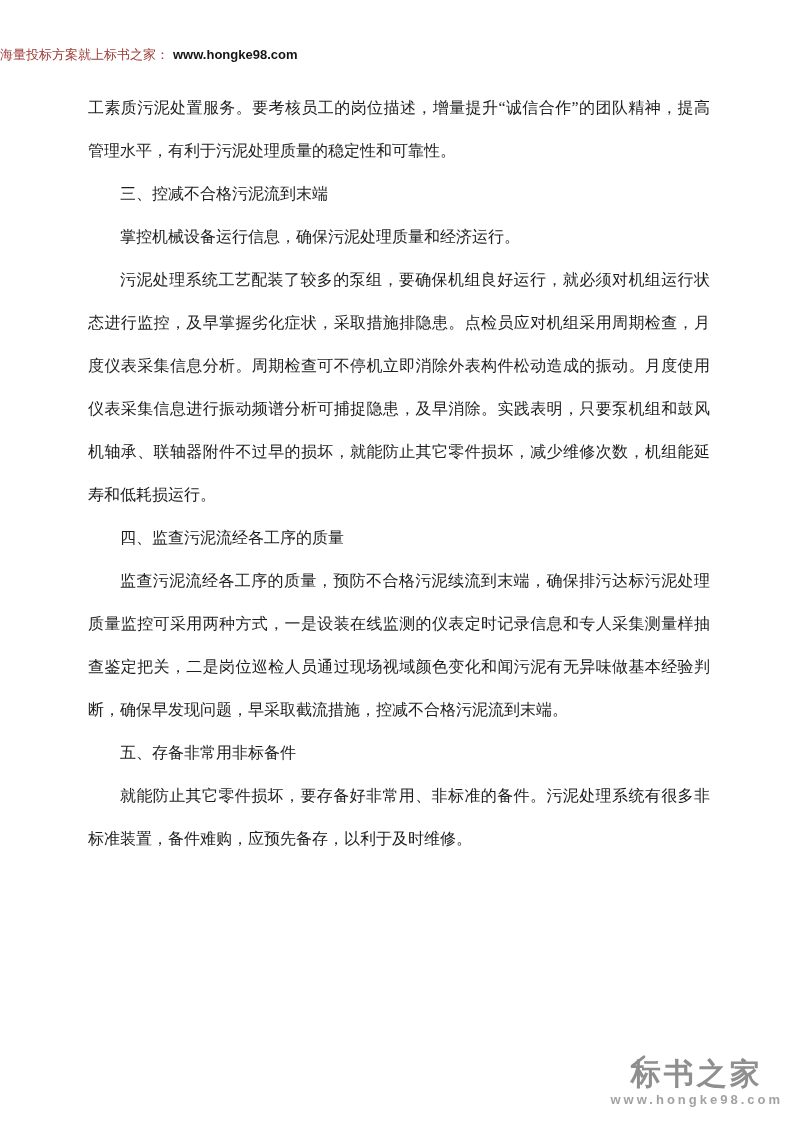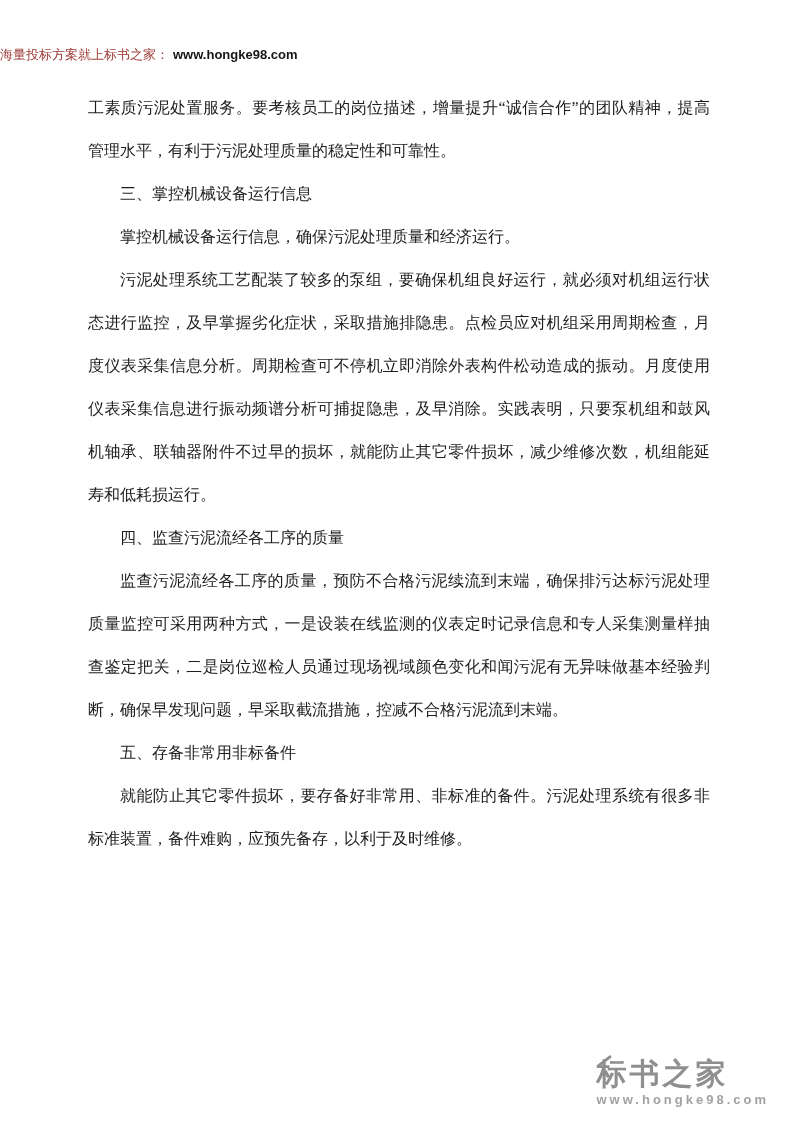--- a/index.html
+++ b/index.html
@@ -54,23 +54,23 @@
     font-size: 16px;
     font-weight: normal;
     line-height: 43px;
   }
   .indent { text-indent: 2em; }
   .no-indent { text-indent: 0; }
   .section-heading { text-indent: 2em; text-align: left; }
   
   .watermark {
     position: absolute;
-    right: 24px;
+    right: 10px;
     bottom: 14px;
-    text-align: left;
+    text-align: center;
     font-family: "Liberation Sans", "DejaVu Sans", sans-serif;
   }
   .wm-logo {
     font-size: 30px;
     font-weight: bold;
     color: #8f8f8f;
     letter-spacing: 3px;
     line-height: 32px;
     position: relative;
     display: inline-block;
@@ -98,21 +98,21 @@
 <body>
 
 <div class="page">
 
   <div class="doc-header">
     <span class="site-slogan">海量投标方案就上标书之家：</span><span class="site-url">www.hongke98.com</span>
   </div>
 
   <div class="doc-content">
     <p class="no-indent">工素质污泥处置服务。要考核员工的岗位描述，增量提升“诚信合作”的团队精神，提高管理水平，有利于污泥处理质量的稳定性和可靠性。</p>
-    <h3 class="section-heading">三、掌控机械设备运行信息</h3>
+    <h3 class="section-heading">三、控减不合格污泥流到末端</h3>
     <p class="indent">掌控机械设备运行信息，确保污泥处理质量和经济运行。</p>
     <p class="indent">污泥处理系统工艺配装了较多的泵组，要确保机组良好运行，就必须对机组运行状态进行监控，及早掌握劣化症状，采取措施排隐患。点检员应对机组采用周期检查，月度仪表采集信息分析。周期检查可不停机立即消除外表构件松动造成的振动。月度使用仪表采集信息进行振动频谱分析可捕捉隐患，及早消除。实践表明，只要泵机组和鼓风机轴承、联轴器附件不过早的损坏，就能防止其它零件损坏，减少维修次数，机组能延寿和低耗损运行。</p>
     <h3 class="section-heading">四、监查污泥流经各工序的质量</h3>
     <p class="indent" id="p4">监查污泥流经各工序的质量，预防不合格污泥续流到末端，确保排污达标污泥处理质量监控可采用两种方式，一是设装在线监测的仪表定时记录信息和专人采集测量样抽查鉴定把关，二是岗位巡检人员通过现场视域颜色变化和闻污泥有无异味做基本经验判断，确保早发现问题，早采取截流措施，控减不合格污泥流到末端。</p>
     <h3 class="section-heading" id="h5">五、存备非常用非标备件</h3>
     <p class="indent">就能防止其它零件损坏，要存备好非常用、非标准的备件。污泥处理系统有很多非标准装置，备件难购，应预先备存，以利于及时维修。</p>
   </div>
 
   <div class="watermark">
     <div class="wm-logo">

